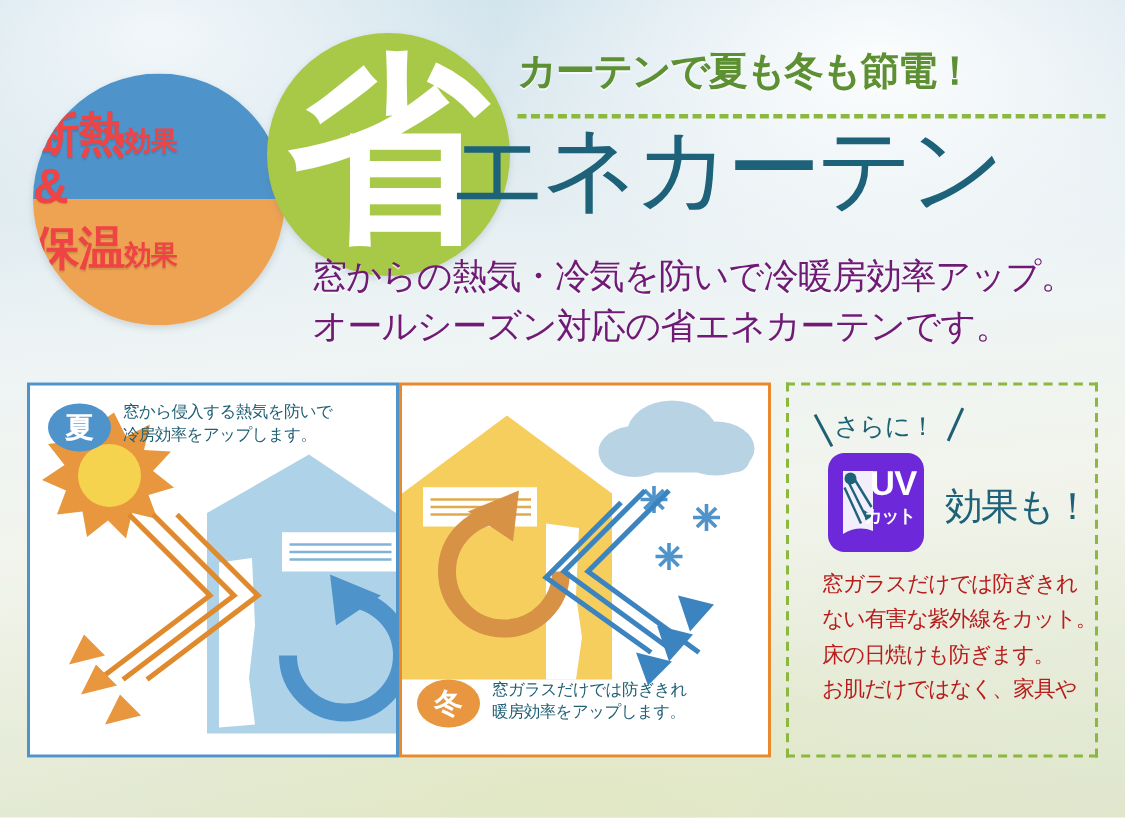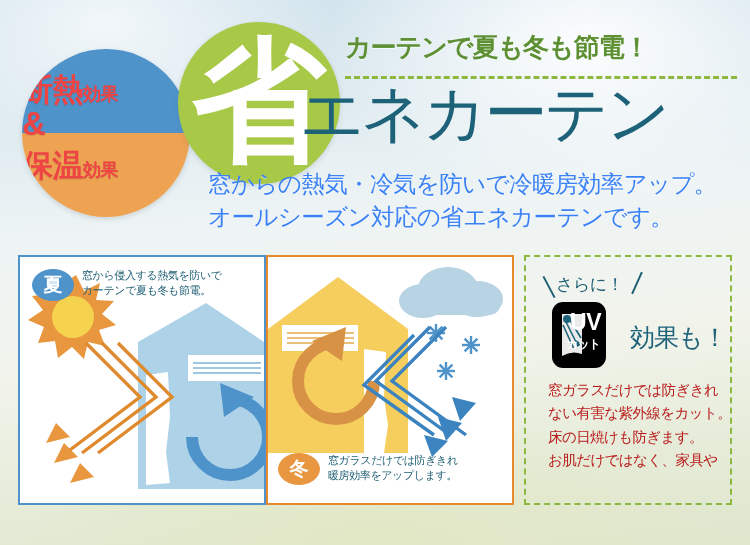--- a/index.html
+++ b/index.html
@@ -54,21 +54,21 @@
     position:absolute; left:345px; top:76px; width:392px; height:0;
     border-top:3px dashed #8cb83f;
   }
   .bigtitle {
     position:absolute; left:300px; top:82px;
     font-size:63px; font-weight:normal; color:#1d6279;
     letter-spacing:-3px; white-space:nowrap; line-height:1;
   }
   .lead {
     position:absolute; left:208px; top:168px;
-    font-size:23.5px; color:#3b82f6; line-height:1.42;
+    font-size:23.5px; color:#701a75; line-height:1.42;
     letter-spacing:-.6px; white-space:nowrap;
     text-shadow:0 1px 0 rgba(255,255,255,.55);
   }
 
   
   .panel-summer {
     position:absolute; left:18px; top:255px; width:248px; height:250px;
     background:#fff; border:2px solid #4f93cb;
   }
   .panel-winter {
@@ -100,22 +100,22 @@
   .uv-sarani {
     position:absolute; left:30px; top:16px;
     font-size:17px; color:#1f5f74; letter-spacing:-.5px; white-space:nowrap;
   }
   .uv-slash-l, .uv-slash-r {
     position:absolute; width:2px; height:24px; background:#1f5f74;
   }
   .uv-slash-l { left:22px; top:18px; transform:rotate(-28deg); }
   .uv-slash-r { left:110px; top:14px; transform:rotate(24deg); }
   .uv-icon {
-    position:absolute; left:26px; top:45px; width:54px; height:66px;
-    border-radius:11px; background:#000000;
+    position:absolute; left:26px; top:45px; width:64px; height:66px;
+    border-radius:11px; background:#6d28d9;
   }
   .uv-icon .uv-main {
     position:absolute; right:5px; top:9px;
     color:#fff; font-size:23px; font-weight:bold; letter-spacing:-.5px; line-height:1;
   }
   .uv-icon .uv-sub {
     position:absolute; right:6px; top:36px;
     color:#fff; font-size:12px; font-weight:bold; letter-spacing:-1px; line-height:1;
   }
   .uv-kouka {
@@ -189,21 +189,21 @@
       <g fill="#e8973e">
         <polygon points="44,186 58,200 34,206"></polygon>
         <polygon points="60,206 74,220 50,226"></polygon>
         <polygon points="36,166 50,180 26,186"></polygon>
       </g>
     </svg>
 
     <div class="badge badge-summer">夏</div>
     <div class="cap cap-summer">
       <div>窓から侵入する熱気を防いで</div>
-      <div>カーテンで夏も冬も節電。</div>
+      <div>冷房効率をアップします。</div>
     </div>
   </div>
 
   <div class="panel-winter">
     <svg class="ill" viewBox="0 0 244 246">
 
       <path d="M0 72 L70 20 L140 72 L140 196 L0 196 Z" fill="#f6ce5e"></path>
 
       <path d="M96 92 L118 95 L116 140 L120 168 L116 196 L96 196 Z" fill="#ffffff"></path>
 

